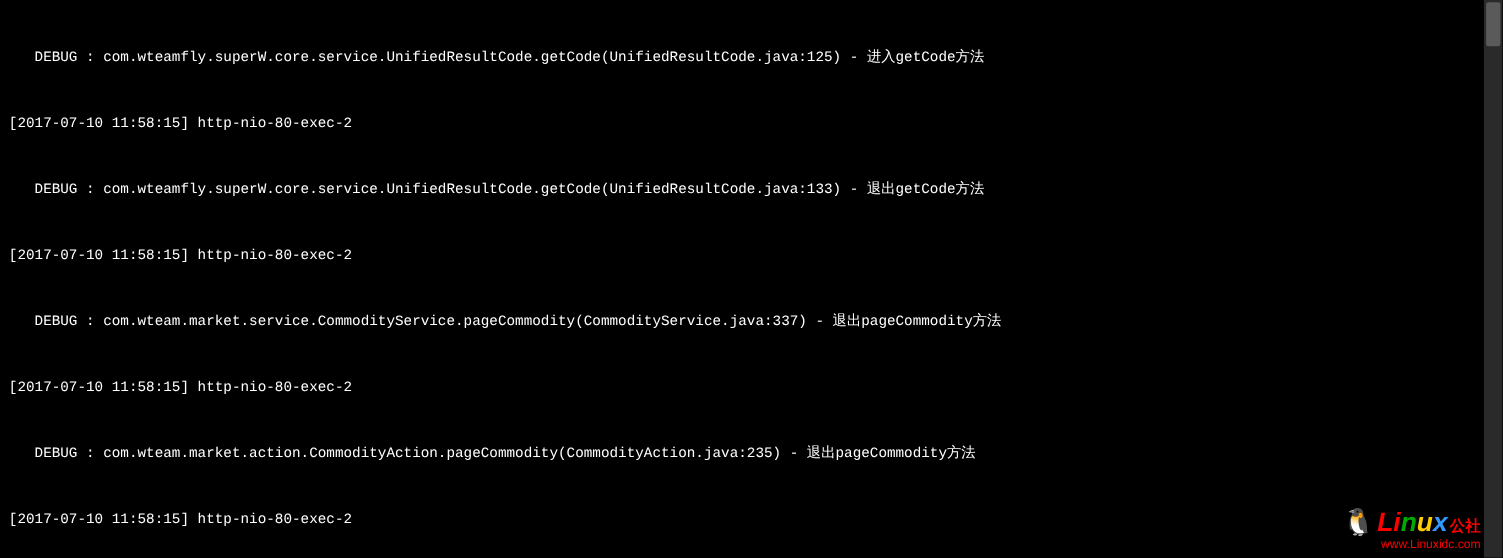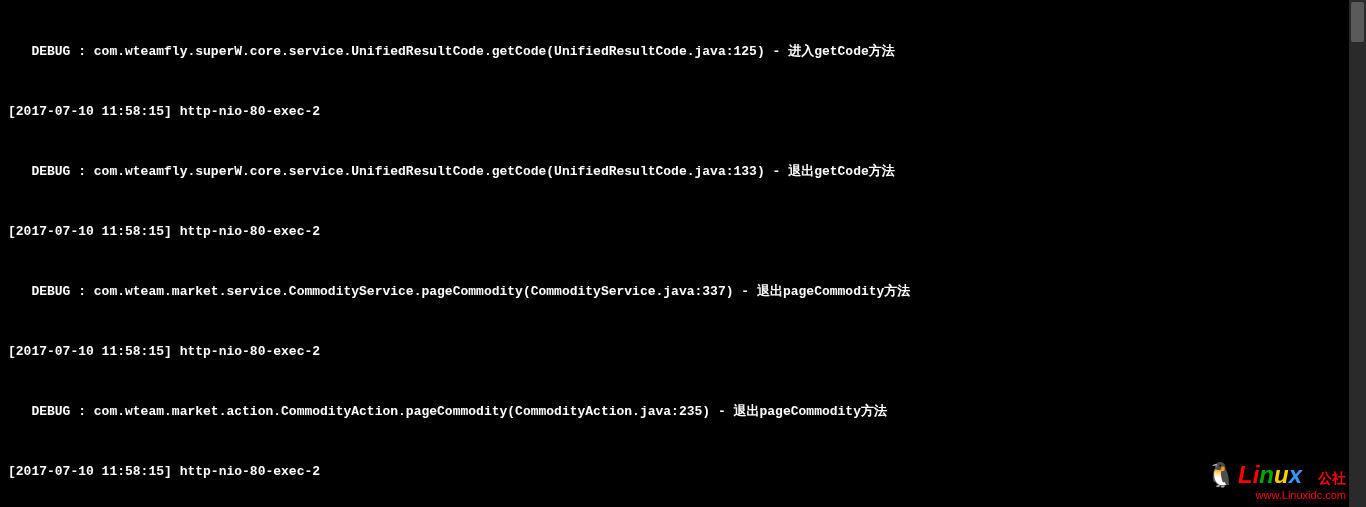--- a/index.html
+++ b/index.html
@@ -18,21 +18,20 @@
       overflow: hidden;
       position: relative;
       padding: 2px 8px;
     }
     .terminal-content {
       white-space: pre-wrap;
       word-break: break-all;
     }
     .log-line {
       display: block;
-      font-weight: bold;
     }
     .scrollbar {
       position: absolute;
       right: 0;
       top: 0;
       width: 17px;
       height: 507px;
       background: #2a2a2a;
     }
     .scrollbar-thumb {
@@ -68,21 +67,21 @@
     }
     .linux-text .l { color: #ff0000; }
     .linux-text .i { color: #ff0000; }
     .linux-text .n { color: #00aa00; }
     .linux-text .u { color: #ffcc00; }
     .linux-text .x { color: #3399ff; }
     .gongshe {
       color: #ff0000;
       font-size: 14px;
       font-weight: bold;
-      margin-left: 16px;
+      margin-left: 2px;
     }
     .watermark-url {
       color: #ff0000;
       font-size: 11px;
       margin-top: -3px;
     }
   </style>
 </head>
 <body>
 

